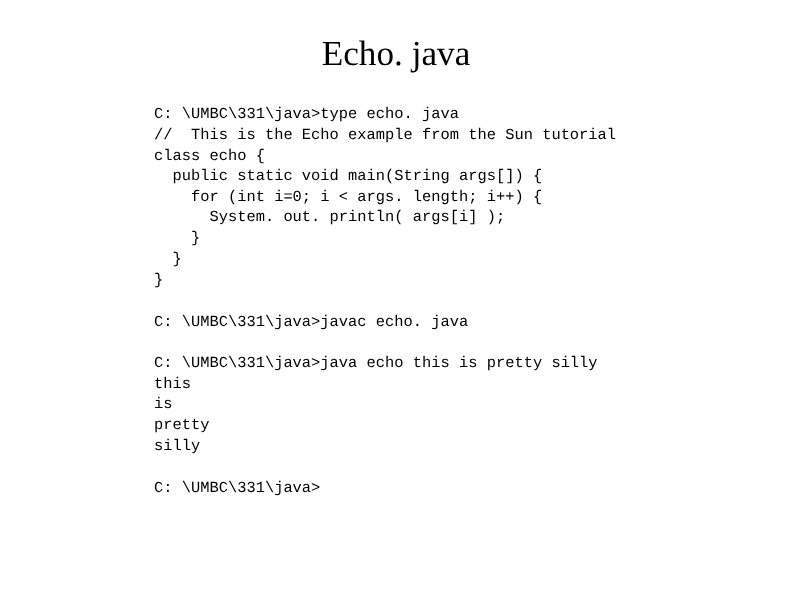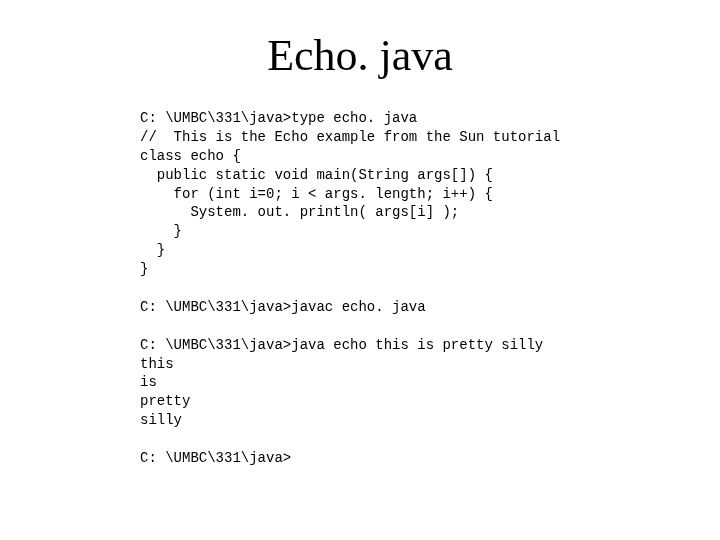--- a/index.html
+++ b/index.html
@@ -10,21 +10,21 @@
     body {
       width: 720px;
       height: 540px;
       background: #ffffff;
       font-family: "Times New Roman", Times, serif;
       padding: 30px 0 0 0;
       overflow: hidden;
     }
     .title {
       text-align: center;
-      font-size: 44px;
+      font-size: 32px;
       font-weight: normal;
       color: #000000;
       margin-bottom: 28px;
       font-family: "Times New Roman", Times, serif;
     }
     .code-block {
       font-family: "Courier New", Courier, monospace;
       font-size: 14px;
       line-height: 1.35;
       color: #000000;

